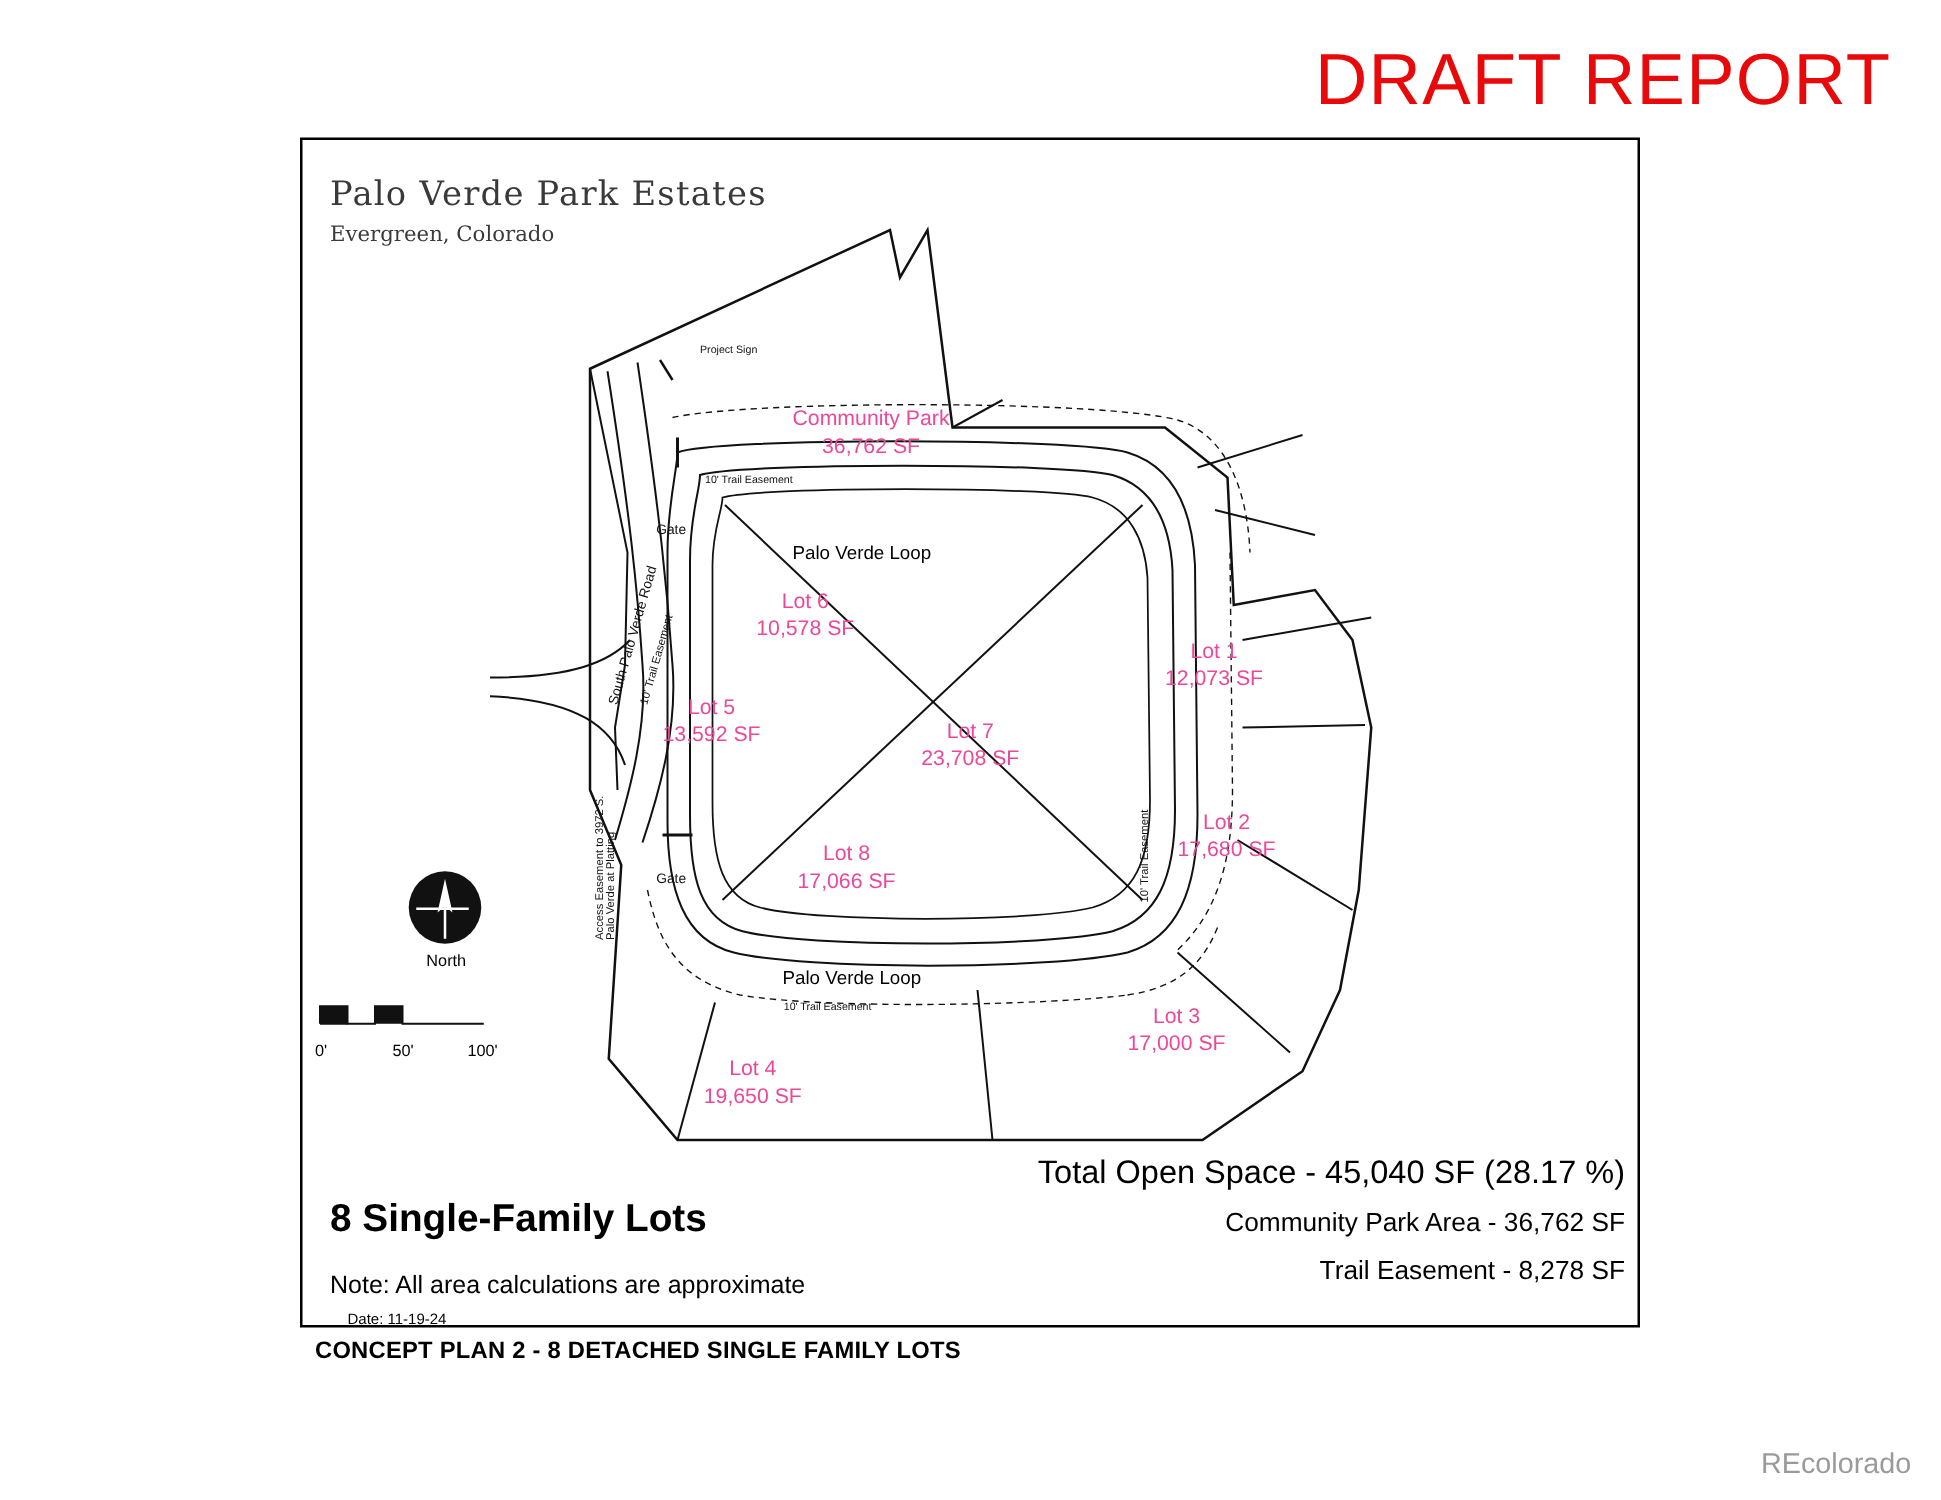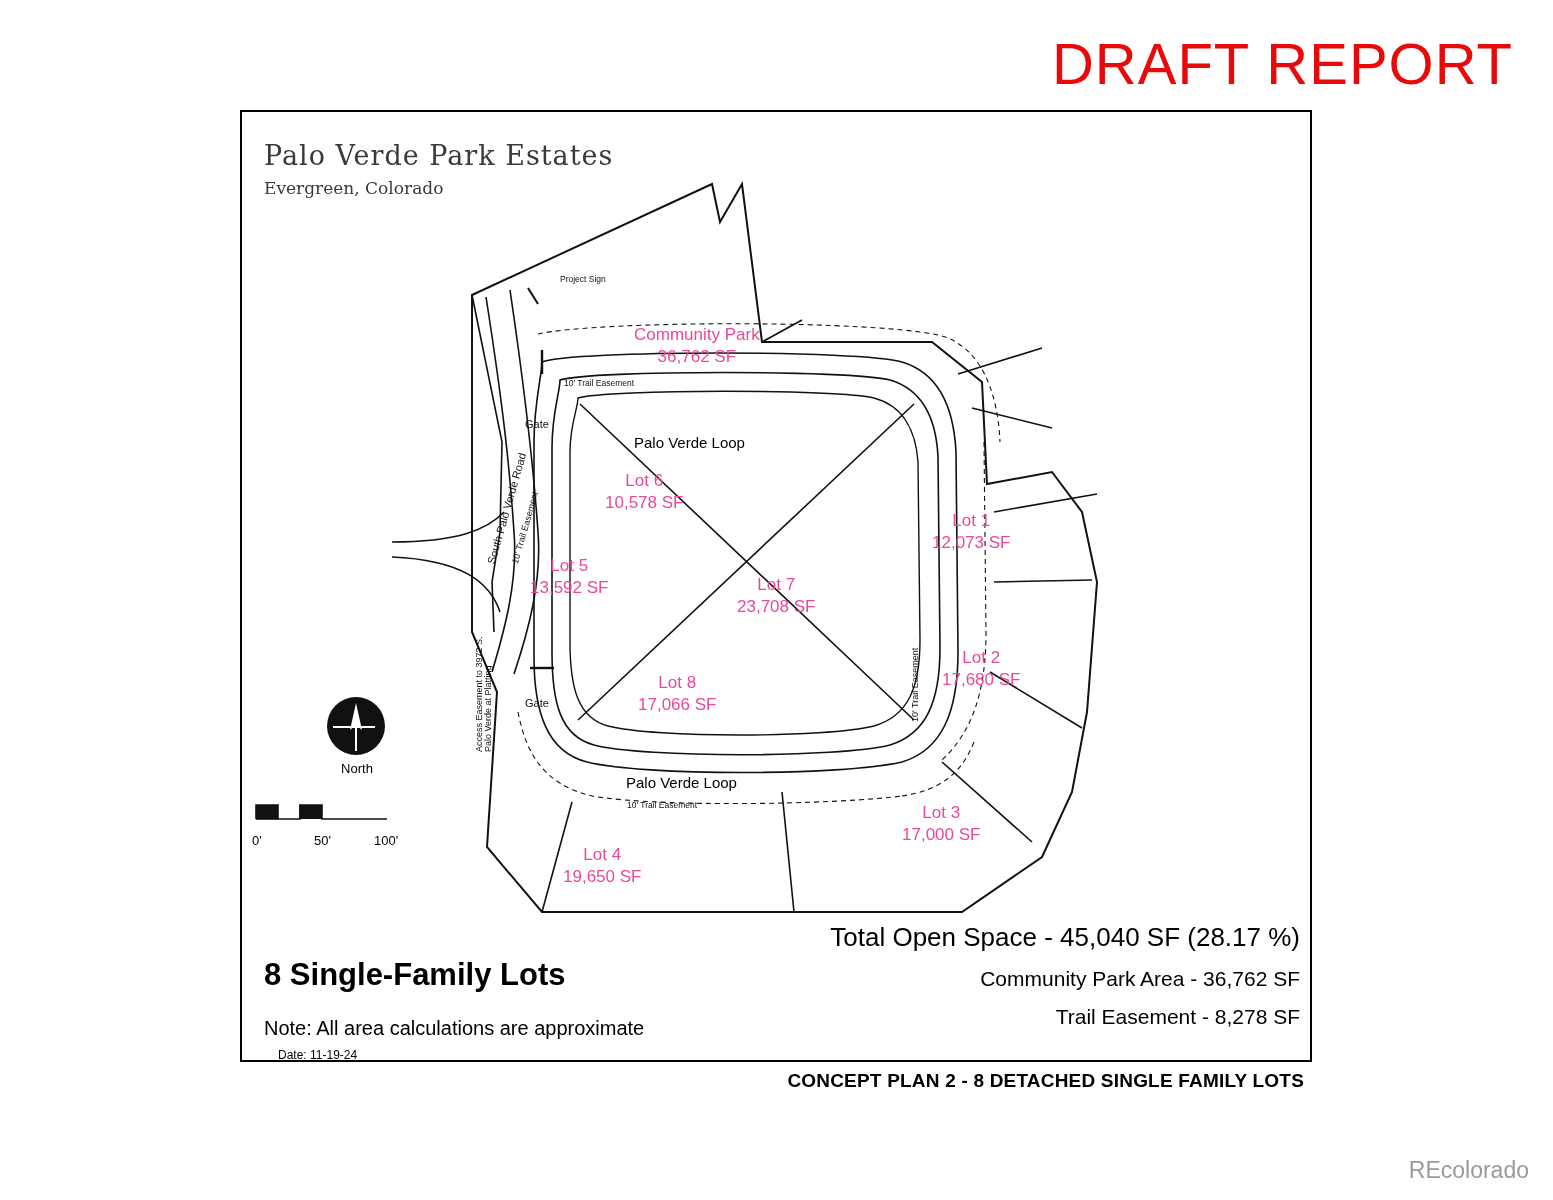--- a/index.html
+++ b/index.html
@@ -175,24 +175,24 @@
   }
   #date-text {
     position: absolute;
     left: 36px;
     top: 936px;
     font-size: 12px;
     white-space: nowrap;
   }
   #concept-caption {
     position: absolute;
-    left: 232px;
+    left: 252px;
     top: 1070px;
     width: 1072px;
-    text-align: right;
+    text-align: left;
     font-size: 19px;
     font-weight: bold;
     letter-spacing: 0.2px;
   }
   #watermark {
     position: absolute;
     right: 24px;
     bottom: 16px;
     font-size: 23px;
     color: #9a9a9a;

